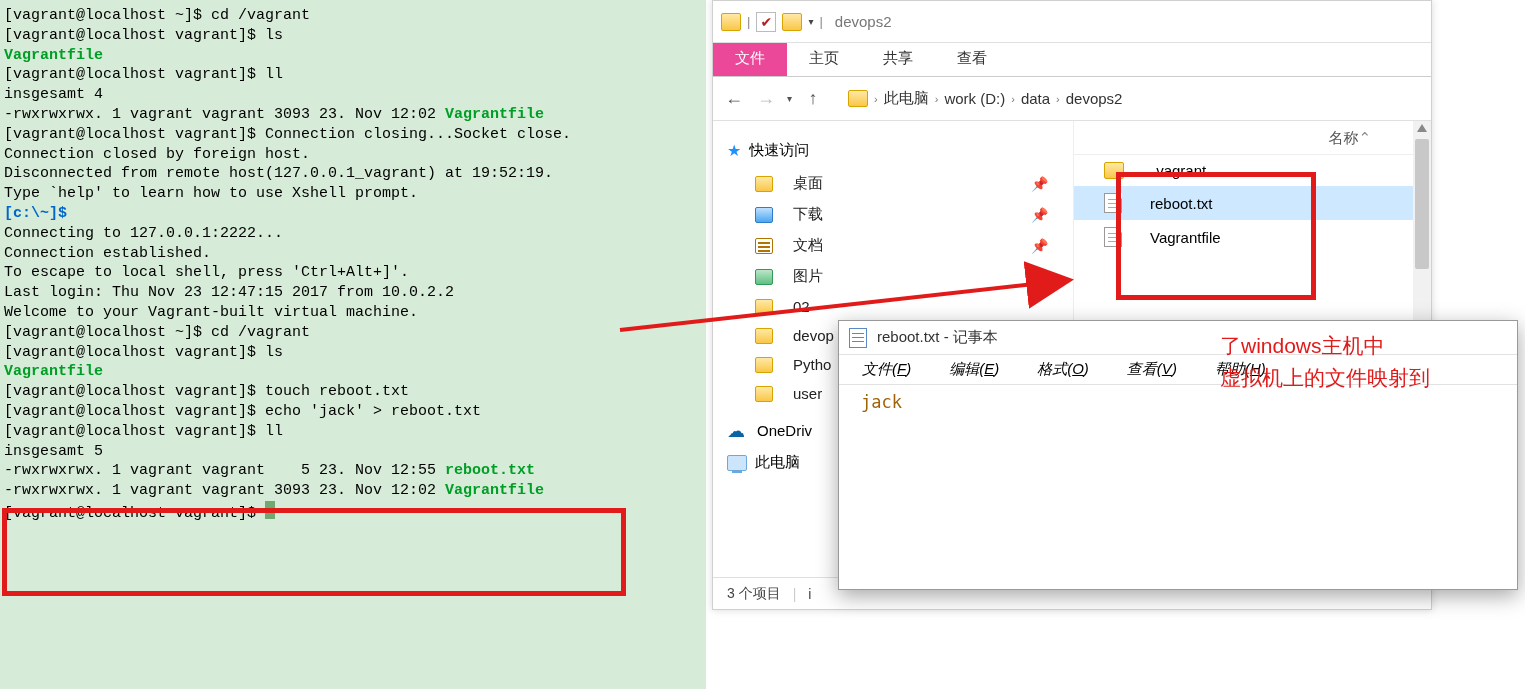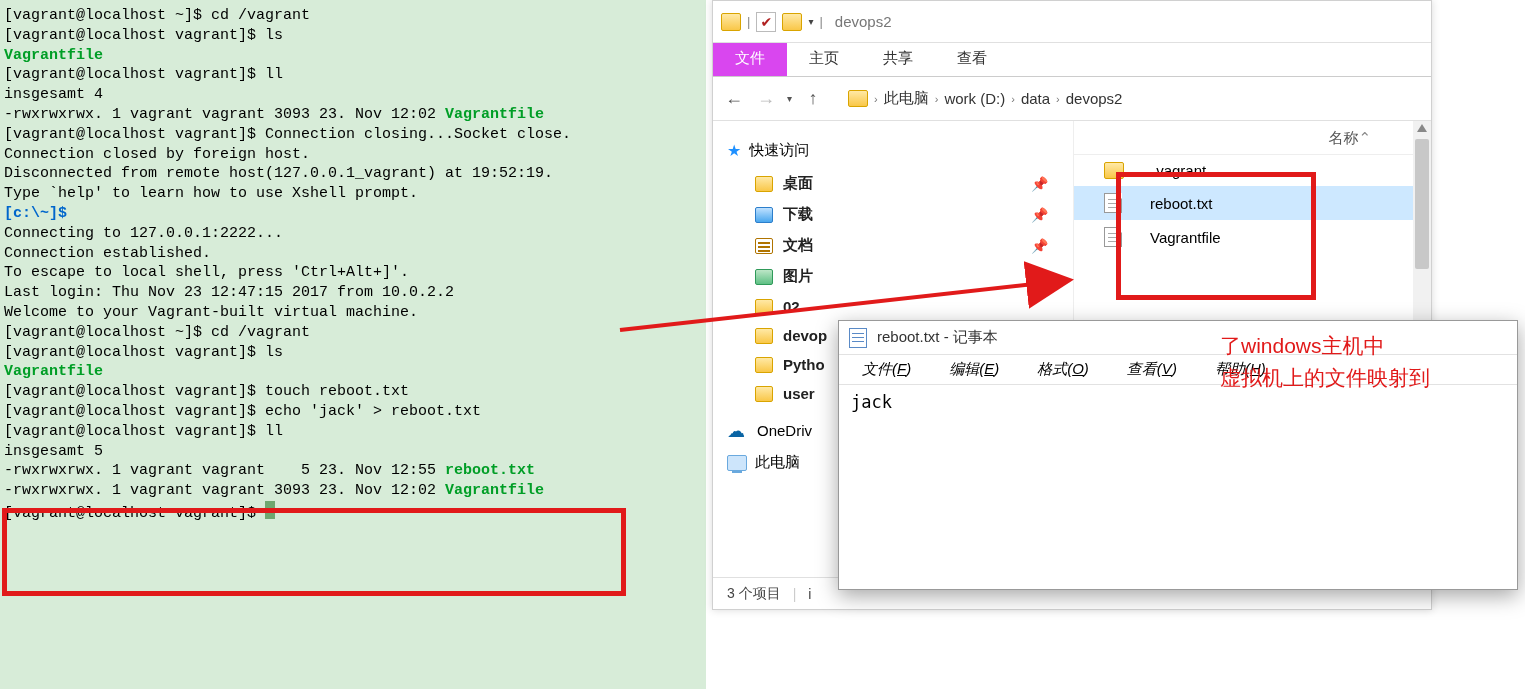--- a/index.html
+++ b/index.html
@@ -79,21 +79,21 @@
     align-items: stretch;
     border-bottom: 1px solid #ccc;
     font-size: 15px;
   }
   .ribbon-tabs .tab {
     padding: 6px 22px;
     color: #333;
     cursor: pointer;
   }
   .ribbon-tabs .tab.active {
-    background: #d946ef;
+    background: #ec4899;
     color: #fff;
   }
 
   .nav-bar {
     height: 44px;
     display: flex;
     align-items: center;
     padding: 0 10px;
     border-bottom: 1px solid #e0e0e0;
     gap: 10px;
@@ -138,21 +138,21 @@
   }
   .sidebar .star {
     color:#1e90ff; font-size:16px;
   }
   .sidebar ul { list-style:none; margin-left: 28px; }
   .sidebar li {
     display:flex; align-items:center; justify-content:space-between;
     padding: 6px 0;
     color:#222;
   }
-  .sidebar li .left { display:flex; align-items:center; gap:10px;font-weight:bold; }
+  .sidebar li .left { display:flex; align-items:center; gap:20px; }
   .pin { color:#777; font-size:14px; margin-right:10px;}
   .icon-sq {
     width:18px; height:16px;
     border:1px solid #d9a400;
     background: linear-gradient(#ffe9a6,#f9c748);
     border-radius:2px;
   }
   .icon-dl { background:linear-gradient(#bfe1ff,#4aa7ee); border-color:#2c7ecb;}
   .icon-doc { background:#fff; border:1px solid #b07400; position:relative;}
   .icon-doc::after{content:"";position:absolute;left:2px;right:2px;top:3px;height:2px;background:#b07400;box-shadow:0 4px 0 #b07400,0 8px 0 #b07400;}
@@ -250,25 +250,25 @@
     display:flex; align-items:center;
     padding: 0 13px;
     font-size:15px;
     border-bottom:1px solid #e2e2e2;
     gap: 18px;
     font-style: italic;
   }
   .np-menu .mi { padding: 2px 10px; cursor:pointer; }
   .np-menu .mi u { text-decoration:underline; }
   .np-body {
-    padding: 6px 12px;
+    padding: 6px 22px;
     font-family: Consolas, monospace;
     font-size: 17px;
     line-height:1.4;
-    color:#000000;
+    color:#a16207;
   }
 
   
   .arrow-svg { position:absolute; left:590px; top:230px; pointer-events:none; }
   .annotation {
     position:absolute;
     left: 1220px;
     top: 330px;
     font-size: 21px;
     color: #e11a1a;

